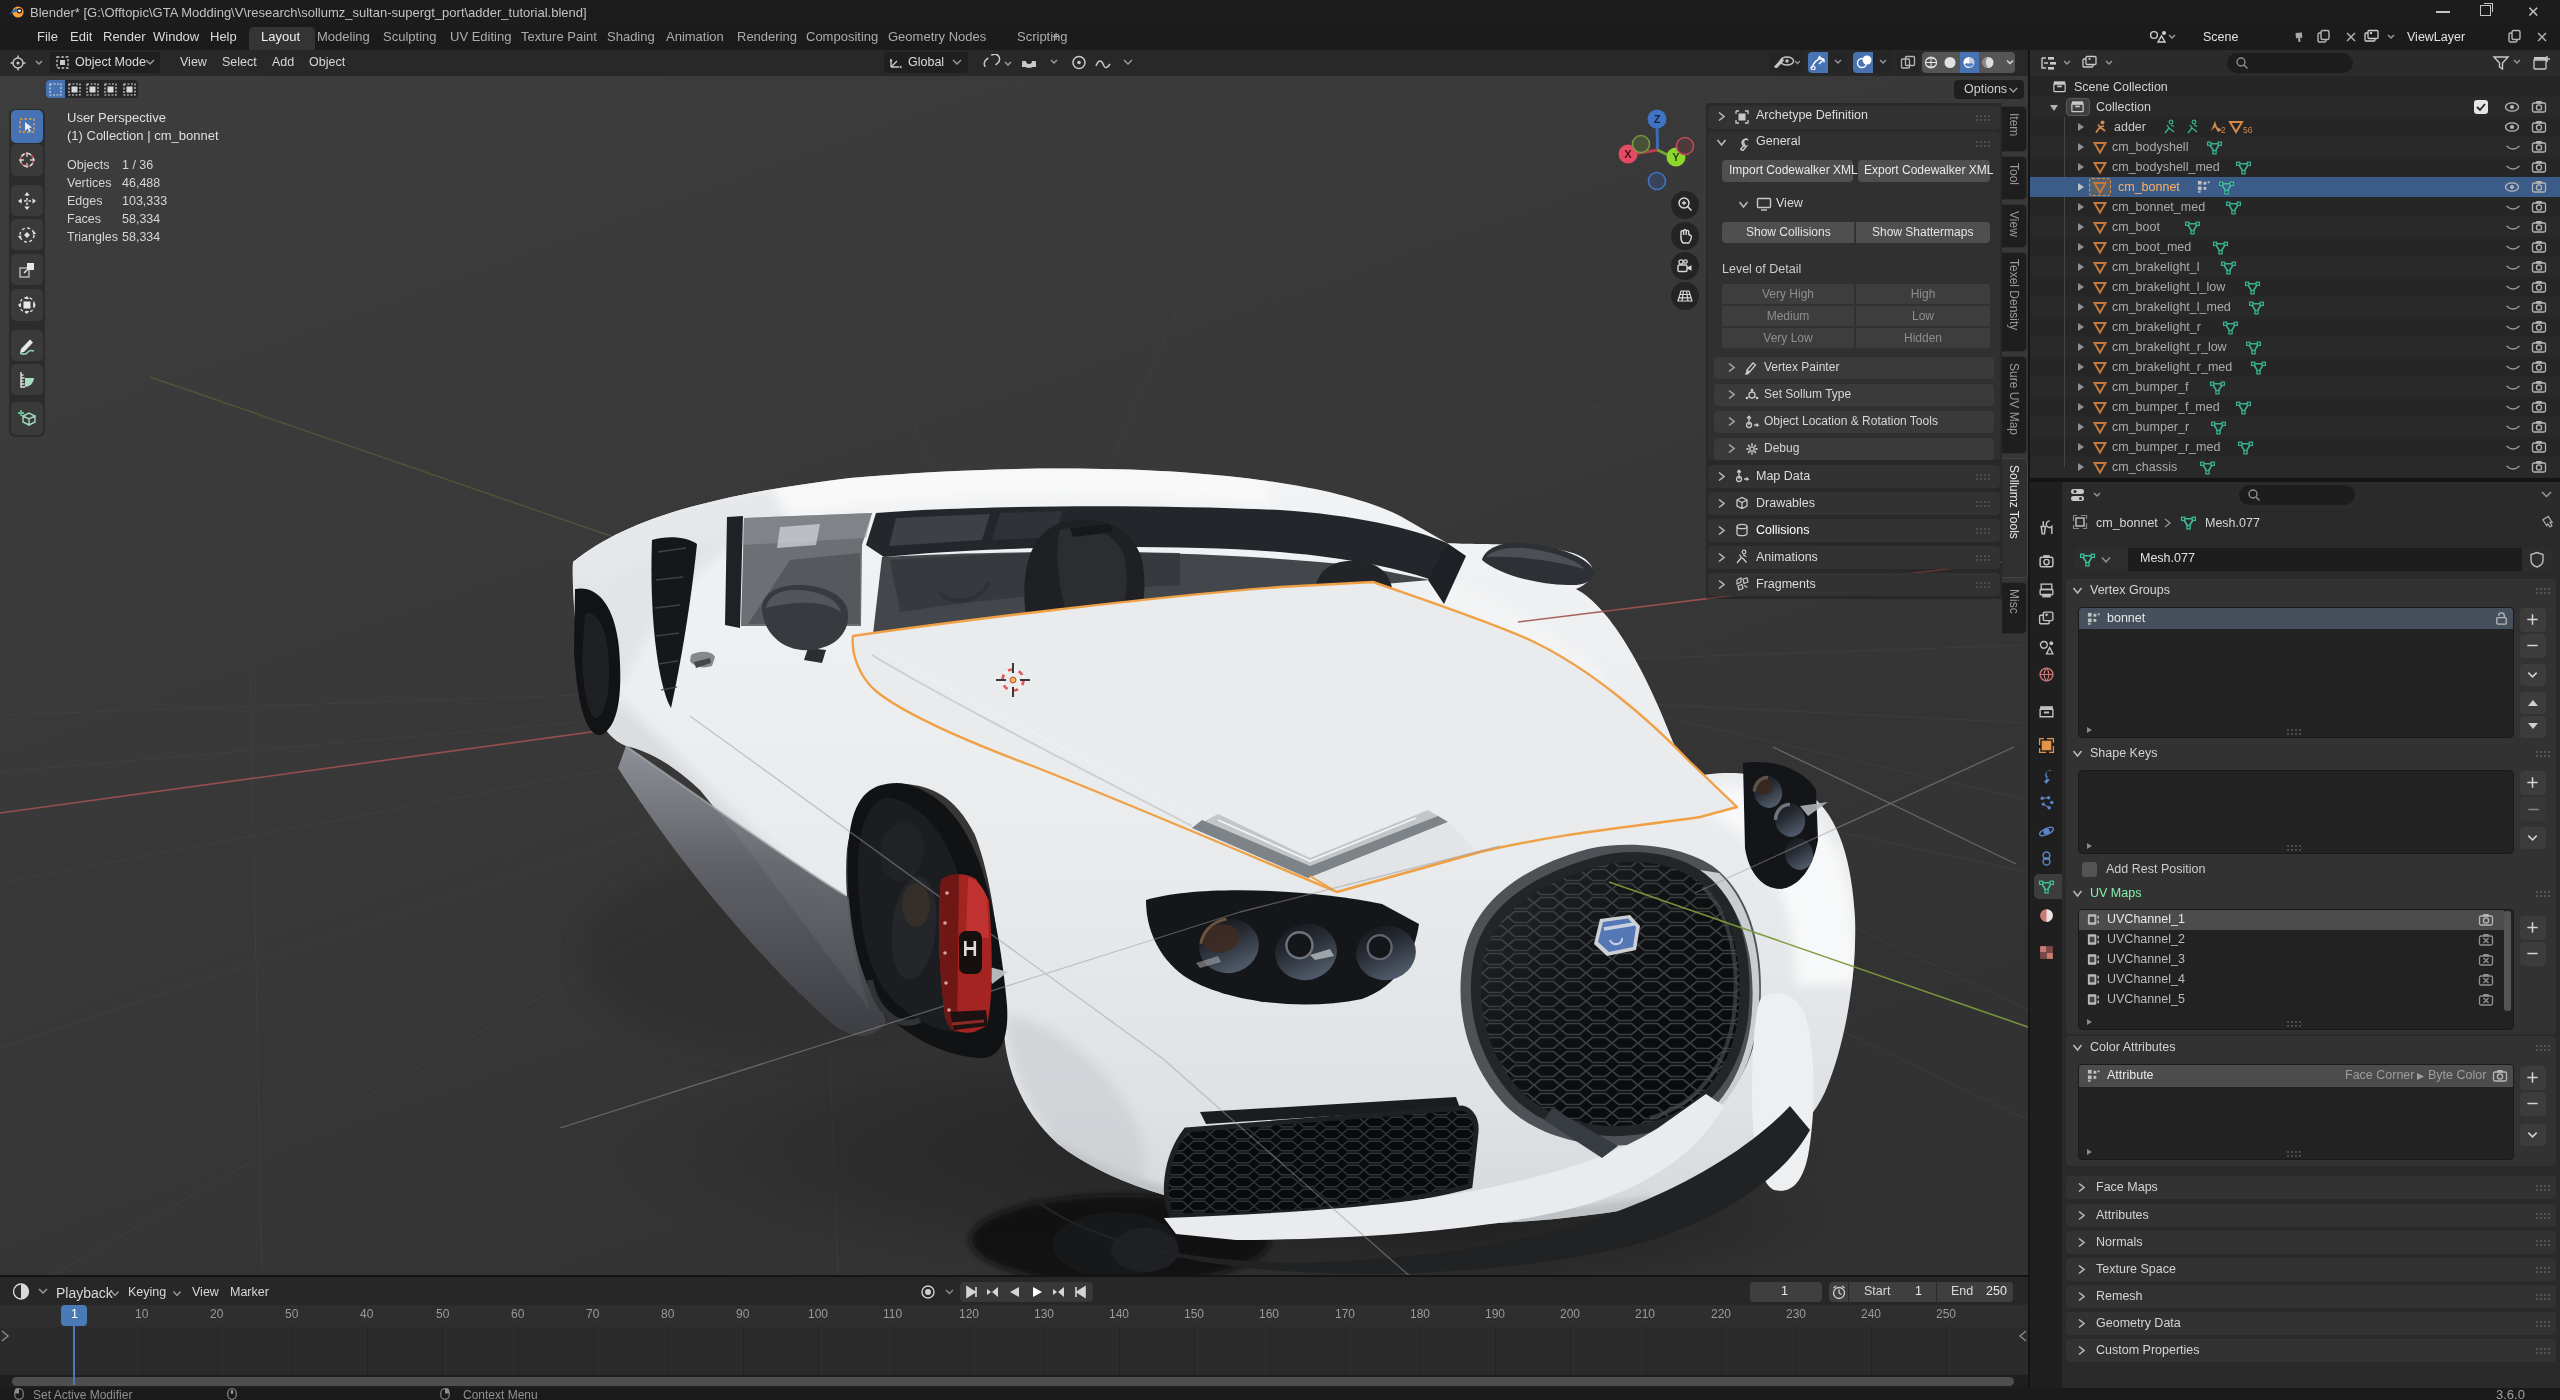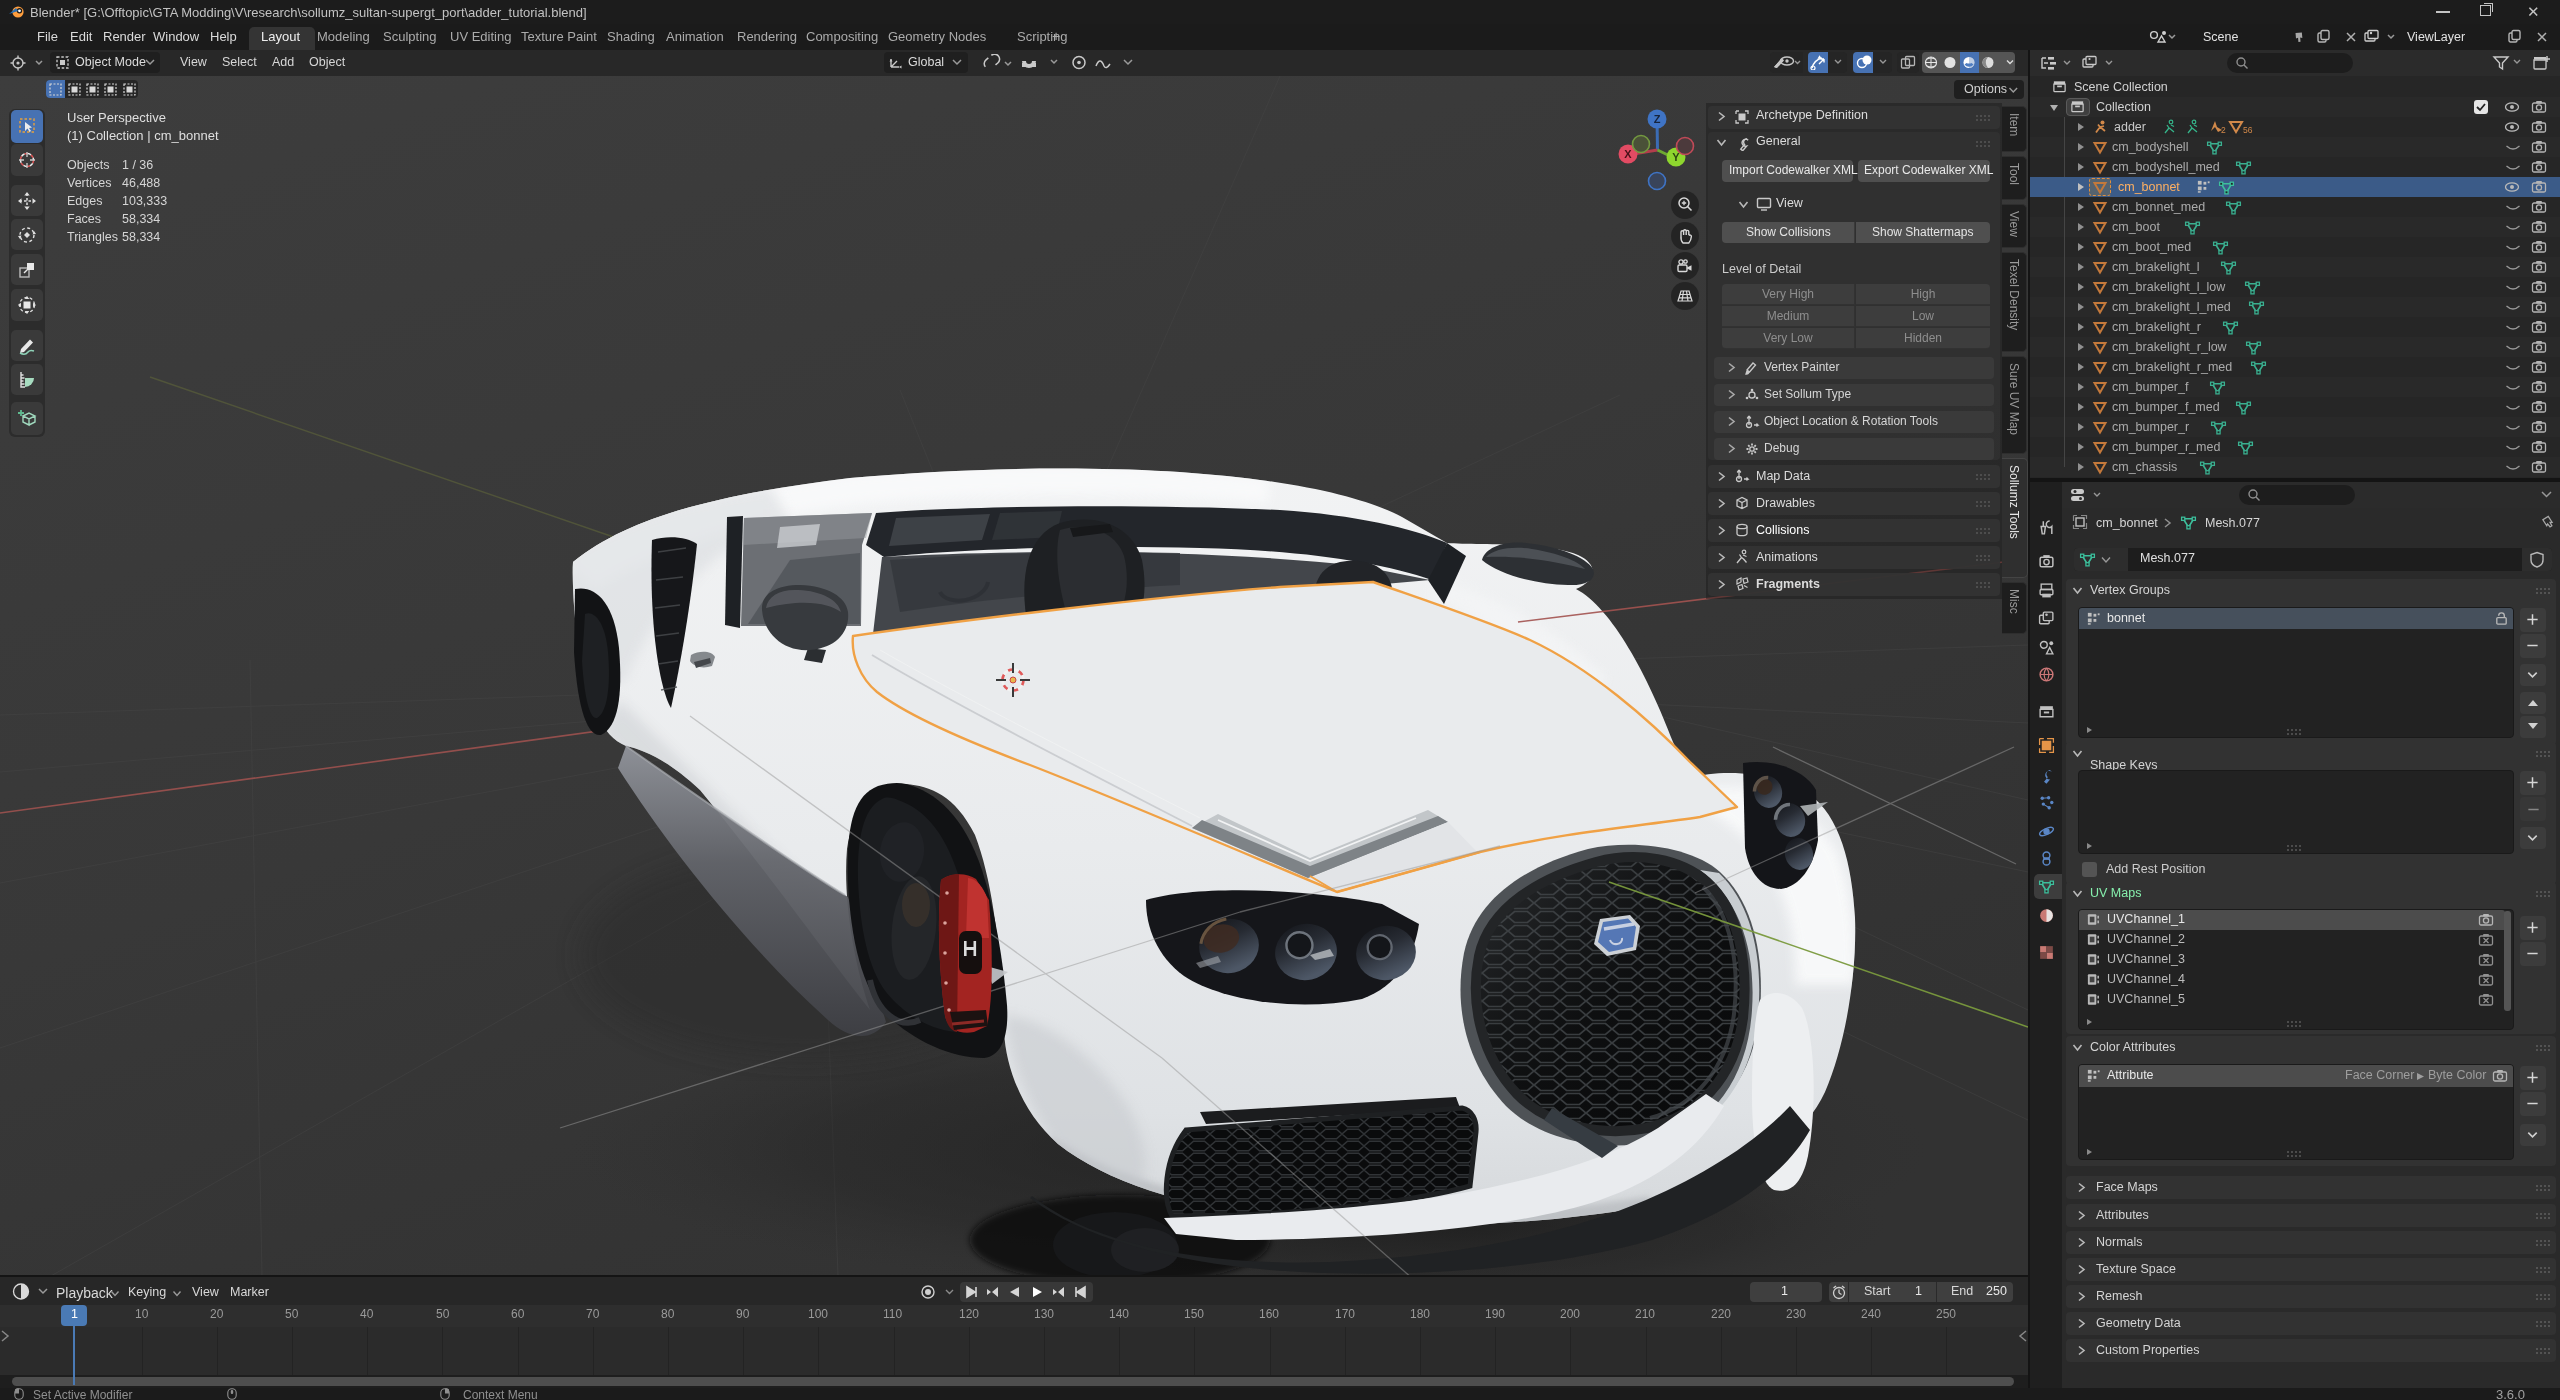--- a/index.html
+++ b/index.html
@@ -761,21 +761,21 @@
     <path d="M2,9 l5,-6 5,6 Z" fill="#d0d0d0"></path>
   </svg>
 <div class="ab" style="left:2520px;top:716px;width:26px;height:22px;background:#3c3c3c;border-radius:4px;"></div>
 <svg class="ab" style="left:2526px;top:720px" width="14" height="12">
     <path d="M2,3 l5,6 5,-6 Z" fill="#d0d0d0"></path>
   </svg>
 <div class="ab" style="left:2066px;top:742px;width:490px;height:142px;background:#323232;border-radius:4px;"></div>
 <svg class="ab" style="left:2072px;top:748px" width="11" height="11">
     <path d="M1.5,3 l4,5 4,-5" fill="none" stroke="#b9b9b9" stroke-width="1.6"></path>
   </svg>
-<div class="tx" style="left:2090px;top:746px;color:#d4d4d4;font-size:12.5px;margin-top:12px;">Shape Keys</div>
+<div class="tx" style="left:2090px;top:746px;color:#d4d4d4;font-size:12.5px;">Shape Keys</div>
 <div class="grip" style="left:2536px;top:751px;"></div>
 <div class="ab" style="left:2078px;top:770px;width:436px;height:84px;background:#222222;border:1px solid #1a1a1a;border-radius:4px;"></div>
 <svg class="ab" style="left:2086px;top:842px" width="8" height="8">
     <path d="M1,1 l5,3 -5,3 Z" fill="#8a8a8a"></path>
   </svg>
 <div class="grip" style="left:2287px;top:845px;"></div>
 <div class="ab" style="left:2520px;top:771px;width:26px;height:24px;background:#3c3c3c;border-radius:4px;"></div>
 <svg class="ab" style="left:2525px;top:775px" width="15" height="15">
     <use href="#plusico"></use>
   </svg>
@@ -1560,21 +1560,21 @@
 <div class="ab" style="left:1708px;top:573px;width:292px;height:23px;background:rgba(51,51,51,0.95);border-radius:4px;"></div>
 <svg class="ab" style="left:1716px;top:579px" width="11" height="11">
     <path d="M3,1.5 l5,4 -5,4" fill="none" stroke="#b9b9b9" stroke-width="1.6"></path>
   </svg>
 <svg class="ab" style="left:1734px;top:576px" width="16" height="16" viewBox="0 0 16 16">
     <path d="M3,4 l4,-2 v4 l-4,2 Z" fill="none" stroke="#c9c9c9" stroke-width="1.2"></path>
     <path d="M9,3 l4,-1 1,4 -4,1.5 Z" fill="none" stroke="#c9c9c9" stroke-width="1.2"></path>
     <path d="M4,10 l4,-1.5 1,4 -4,1.5 Z" fill="none" stroke="#c9c9c9" stroke-width="1.2"></path>
     <path d="M10,9.5 l3.5,2" stroke="#c9c9c9" stroke-width="1.2"></path>
   </svg>
-<div class="tx" style="left:1756px;top:577px;color:#dcdcdc;font-size:12.5px;font-weight:bold;">Fragments</div>
+<div class="tx" style="left:1756px;top:577px;color:#dcdcdc;font-size:12.5px;">Fragments</div>
 <div class="grip" style="left:1976px;top:582px;opacity:.45"></div>
 <div class="ab" style="left:2002px;top:106px;width:25px;height:46px;background:#1e1e1e;border:1px solid #2e2e2e;border-left:none;border-radius:0 5px 5px 0;"></div>
 <div class="tx" style="left:2007px;top:113px;color:#9b9b9b;font-size:12px;writing-mode:vertical-rl;">Item</div>
 <div class="ab" style="left:2002px;top:156px;width:25px;height:44px;background:#1e1e1e;border:1px solid #2e2e2e;border-left:none;border-radius:0 5px 5px 0;"></div>
 <div class="tx" style="left:2007px;top:163px;color:#9b9b9b;font-size:12px;writing-mode:vertical-rl;">Tool</div>
 <div class="ab" style="left:2002px;top:204px;width:25px;height:44px;background:#1e1e1e;border:1px solid #2e2e2e;border-left:none;border-radius:0 5px 5px 0;"></div>
 <div class="tx" style="left:2007px;top:211px;color:#9b9b9b;font-size:12px;writing-mode:vertical-rl;">View</div>
 <div class="ab" style="left:2002px;top:252px;width:25px;height:100px;background:#1e1e1e;border:1px solid #2e2e2e;border-left:none;border-radius:0 5px 5px 0;"></div>
 <div class="tx" style="left:2007px;top:259px;color:#9b9b9b;font-size:12px;writing-mode:vertical-rl;">Texel Density</div>
 <div class="ab" style="left:2002px;top:356px;width:25px;height:98px;background:#1e1e1e;border:1px solid #2e2e2e;border-left:none;border-radius:0 5px 5px 0;"></div>

